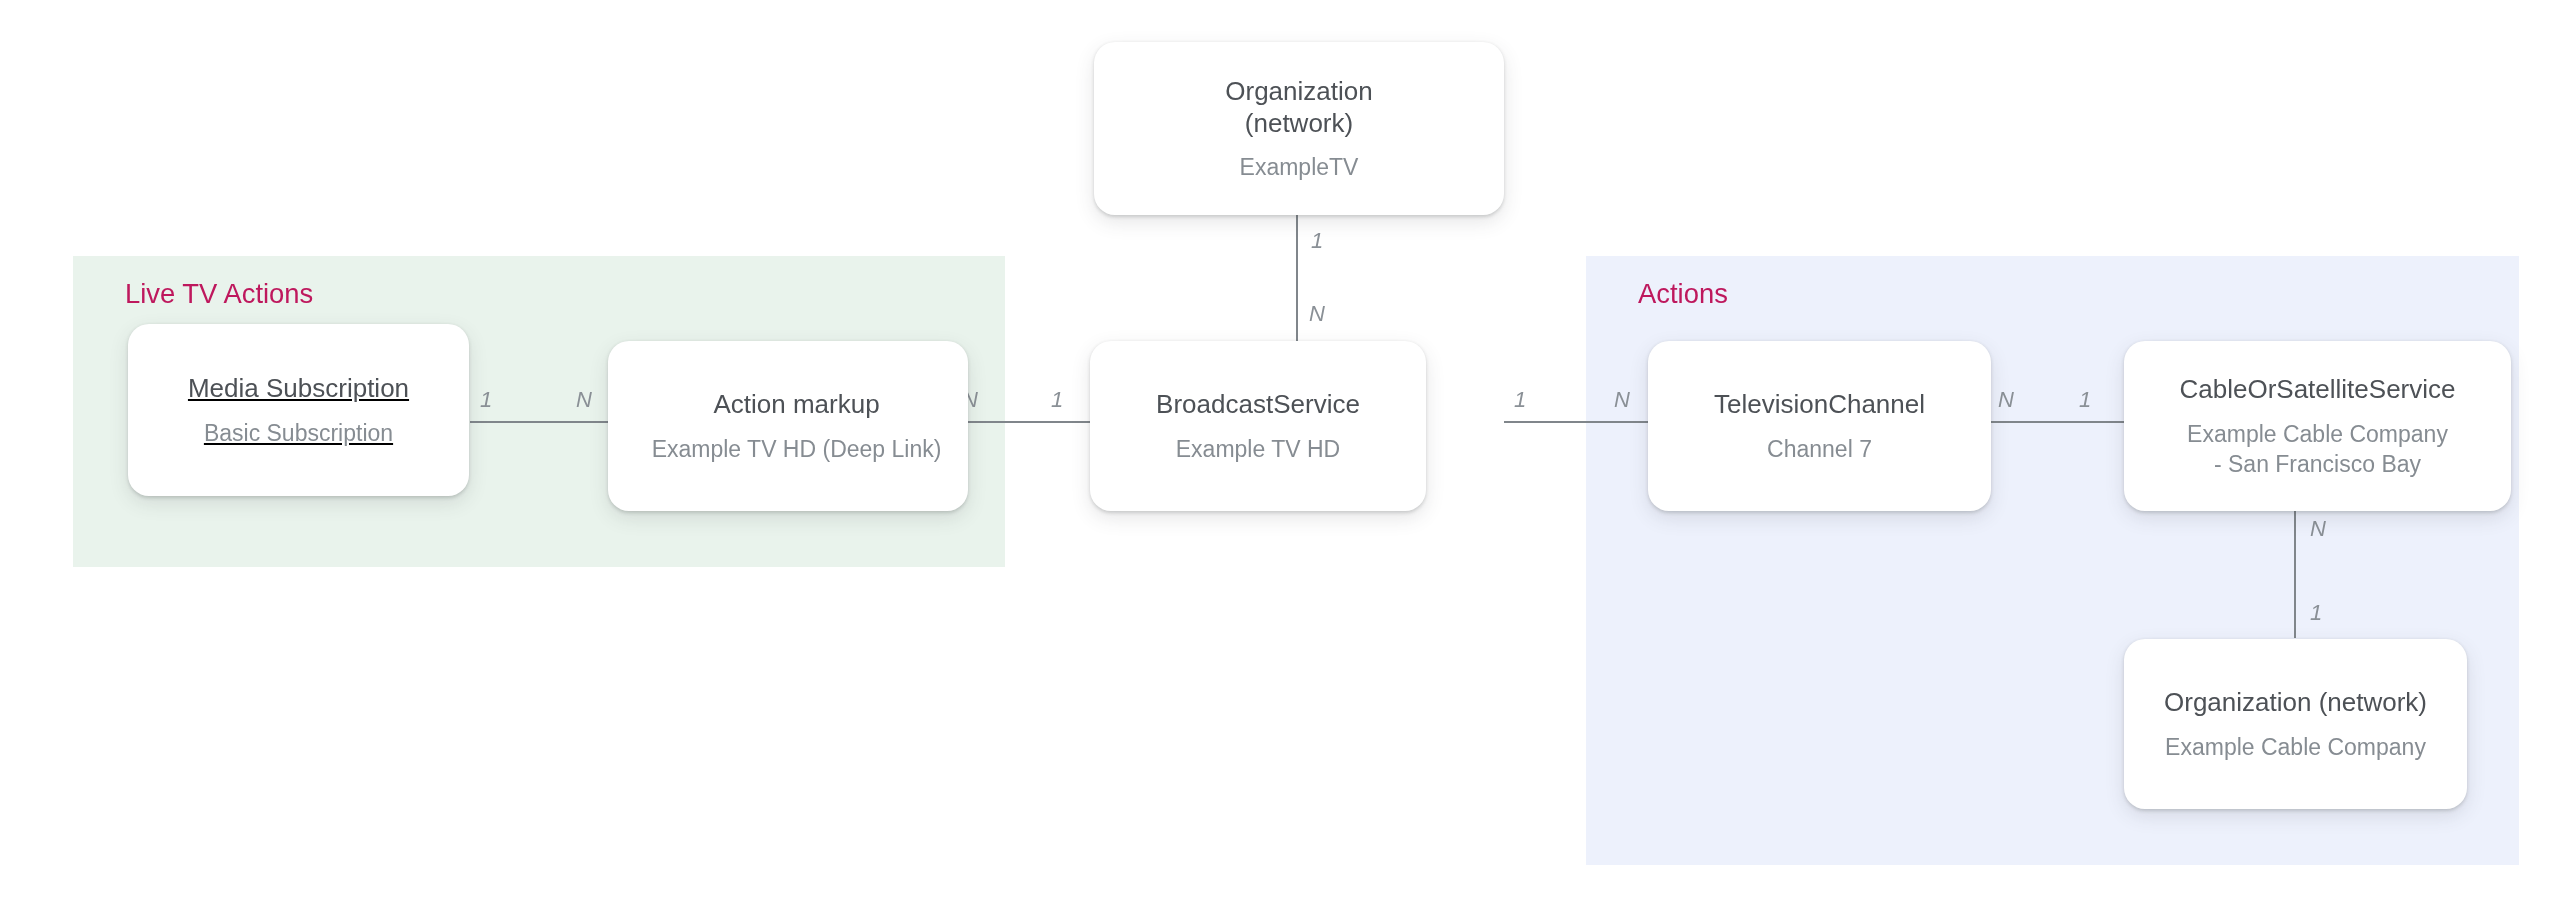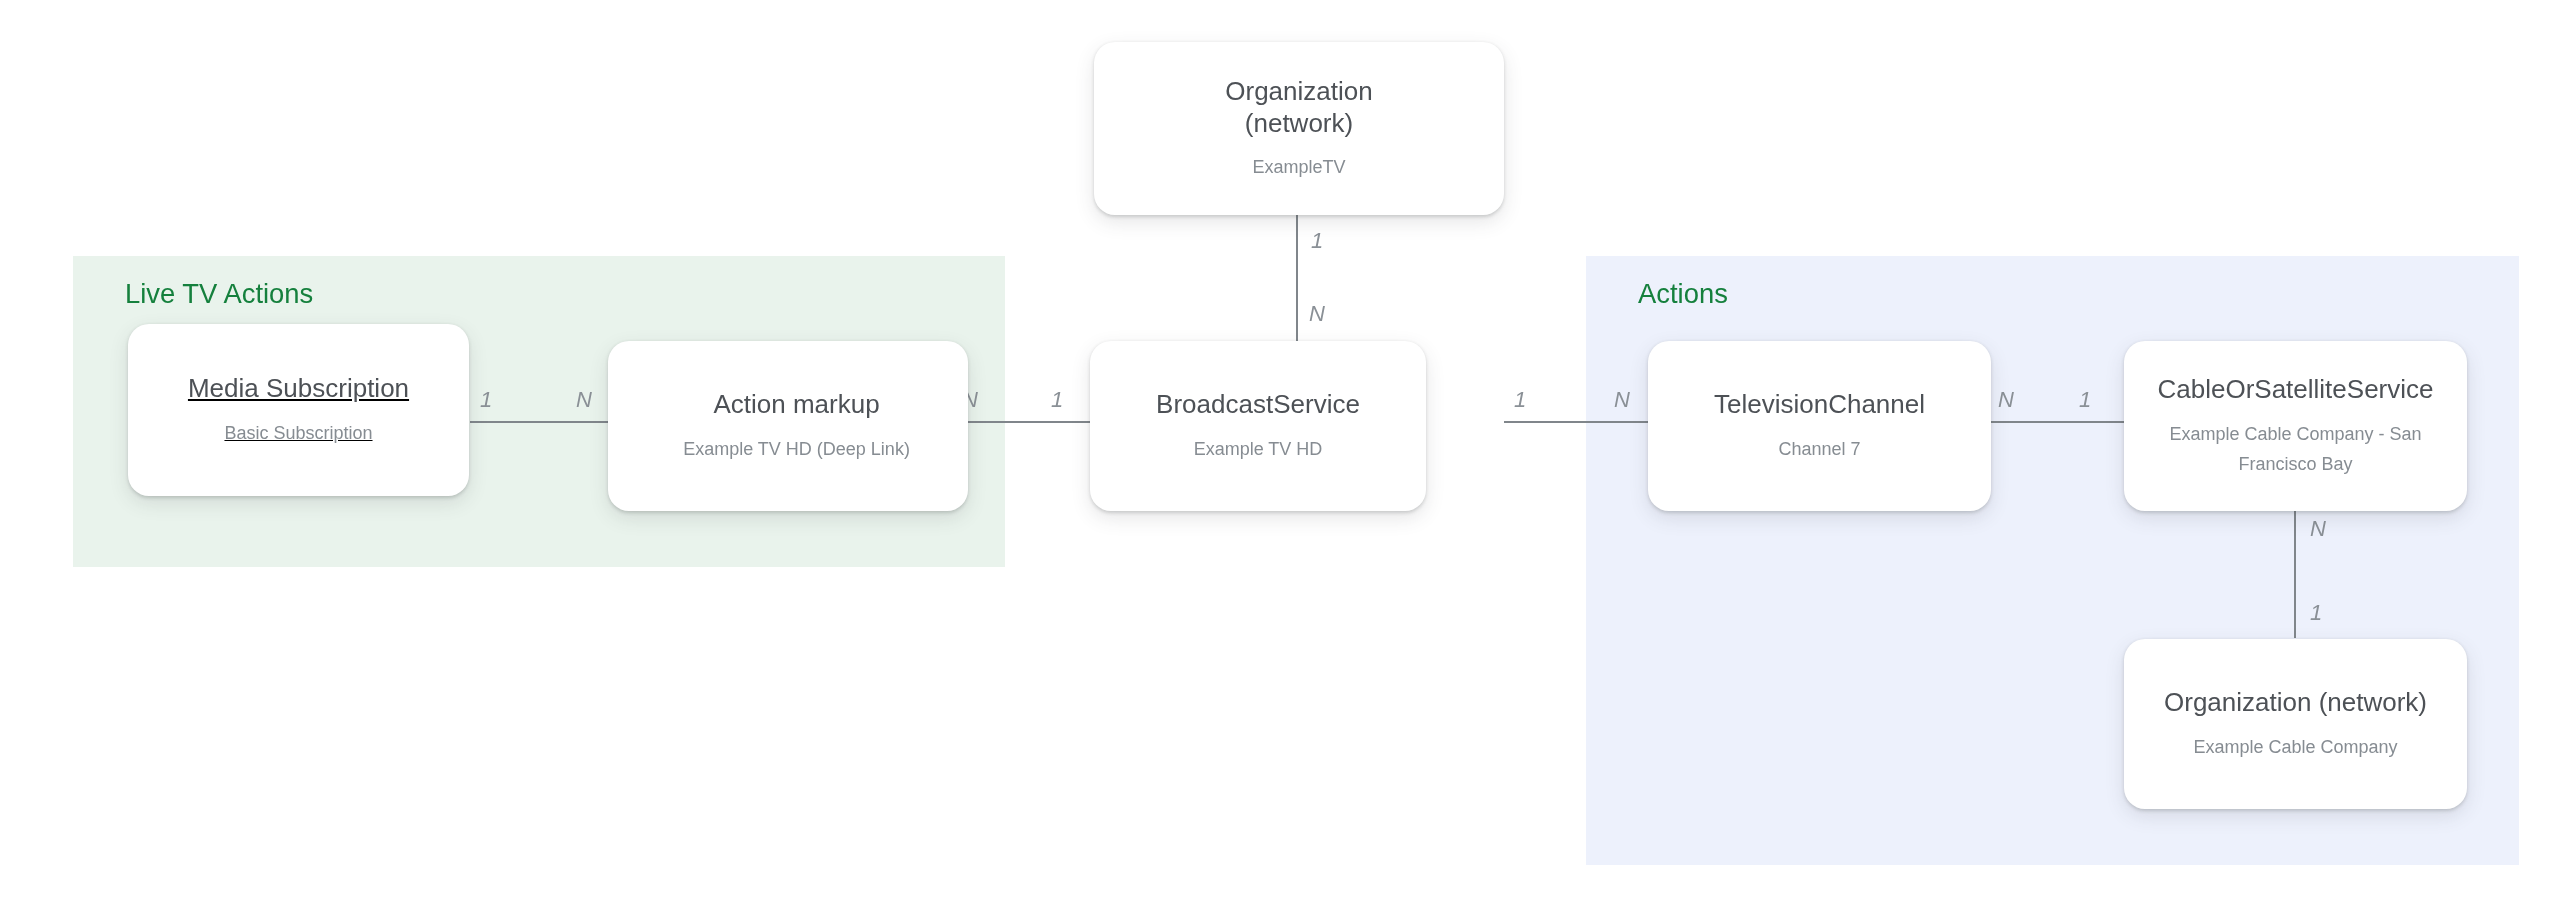--- a/index.html
+++ b/index.html
@@ -7,21 +7,21 @@
     position:relative;width:2576px;height:906px;background:#ffffff;
     font-family:"Liberation Sans",sans-serif;overflow:hidden;
   }
 
   
   .region{position:absolute;}
   #r-live-tv{left:73px;top:256px;width:932px;height:311px;}
   #r-lineups{left:1586px;top:256px;width:933px;height:609px;}
   .region-title{
     position:absolute;top:19.5px;left:52px;
-    font-size:27.4px;line-height:35px;color:#15803d;font-weight:400;
+    font-size:27.4px;line-height:35px;color:#be185d;font-weight:400;
     white-space:nowrap;
   }
 
   
   .line{position:absolute;background:#80868b;}
   #l-v1{left:1296px;top:215px;width:1.8px;height:126px;}
   #l-h1{left:470px; top:421px;width:138px;height:1.8px;}
   #l-h2{left:951px;top:421px;width:139px;height:1.8px;}
   #l-h3{left:1504px;top:421px;width:144px;height:1.8px;}
   #l-h4{left:1991px;top:421px;width:133px;height:1.8px;}
@@ -46,29 +46,29 @@
   #c-v2-to  {left:2310px;top:600px;}
 
   
   .node{
     position:absolute;background:#ffffff;border-radius:21px;
     box-shadow:0 1.8px 3.5px rgba(60,64,67,.20), 0 7px 19.5px rgba(60,64,67,.13);
     display:flex;flex-direction:column;align-items:center;justify-content:center;
     gap:13.3px;text-align:center;
   }
   .node-title{font-size:26px;line-height:32px;color:#4d5156;font-weight:400;}
-  .node-subtitle{font-size:18px;line-height:30px;color:#868c92;font-weight:500;}
+  .node-subtitle{font-size:23px;line-height:30px;color:#868c92;font-weight:500;}
   .tline{display:block;}
 
   #n-organization-network      {left:1094px;top:42px; width:410px;height:173px;}
   #n-media-subscription        {left:128px; top:324px;width:341px;height:172px;text-decoration:underline;}
   #n-action-markup             {left:608px; top:341px;width:343px;height:170px;padding-left:17px;}
   #n-broadcast-service         {left:1090px;top:341px;width:336px;height:170px;}
   #n-television-channel        {left:1648px;top:341px;width:343px;height:170px;}
-  #n-cable-or-satellite-service{left:2124px;top:341px;width:343px;height:170px;}
+  #n-cable-or-satellite-service{left:2124px;top:341px;width:387px;height:170px;}
   #n-cable-or-satellite-service .node-subtitle{max-width:274px;}
   #n-organization-operator     {left:2124px;top:639px;width:343px;height:170px;}
 </style>
 </head>
 <body>
 
 <div class="canvas">
 
   <div class="region" id="r-live-tv" style="background: rgb(233, 243, 236);">
     <div class="region-title">Live TV Actions</div>

